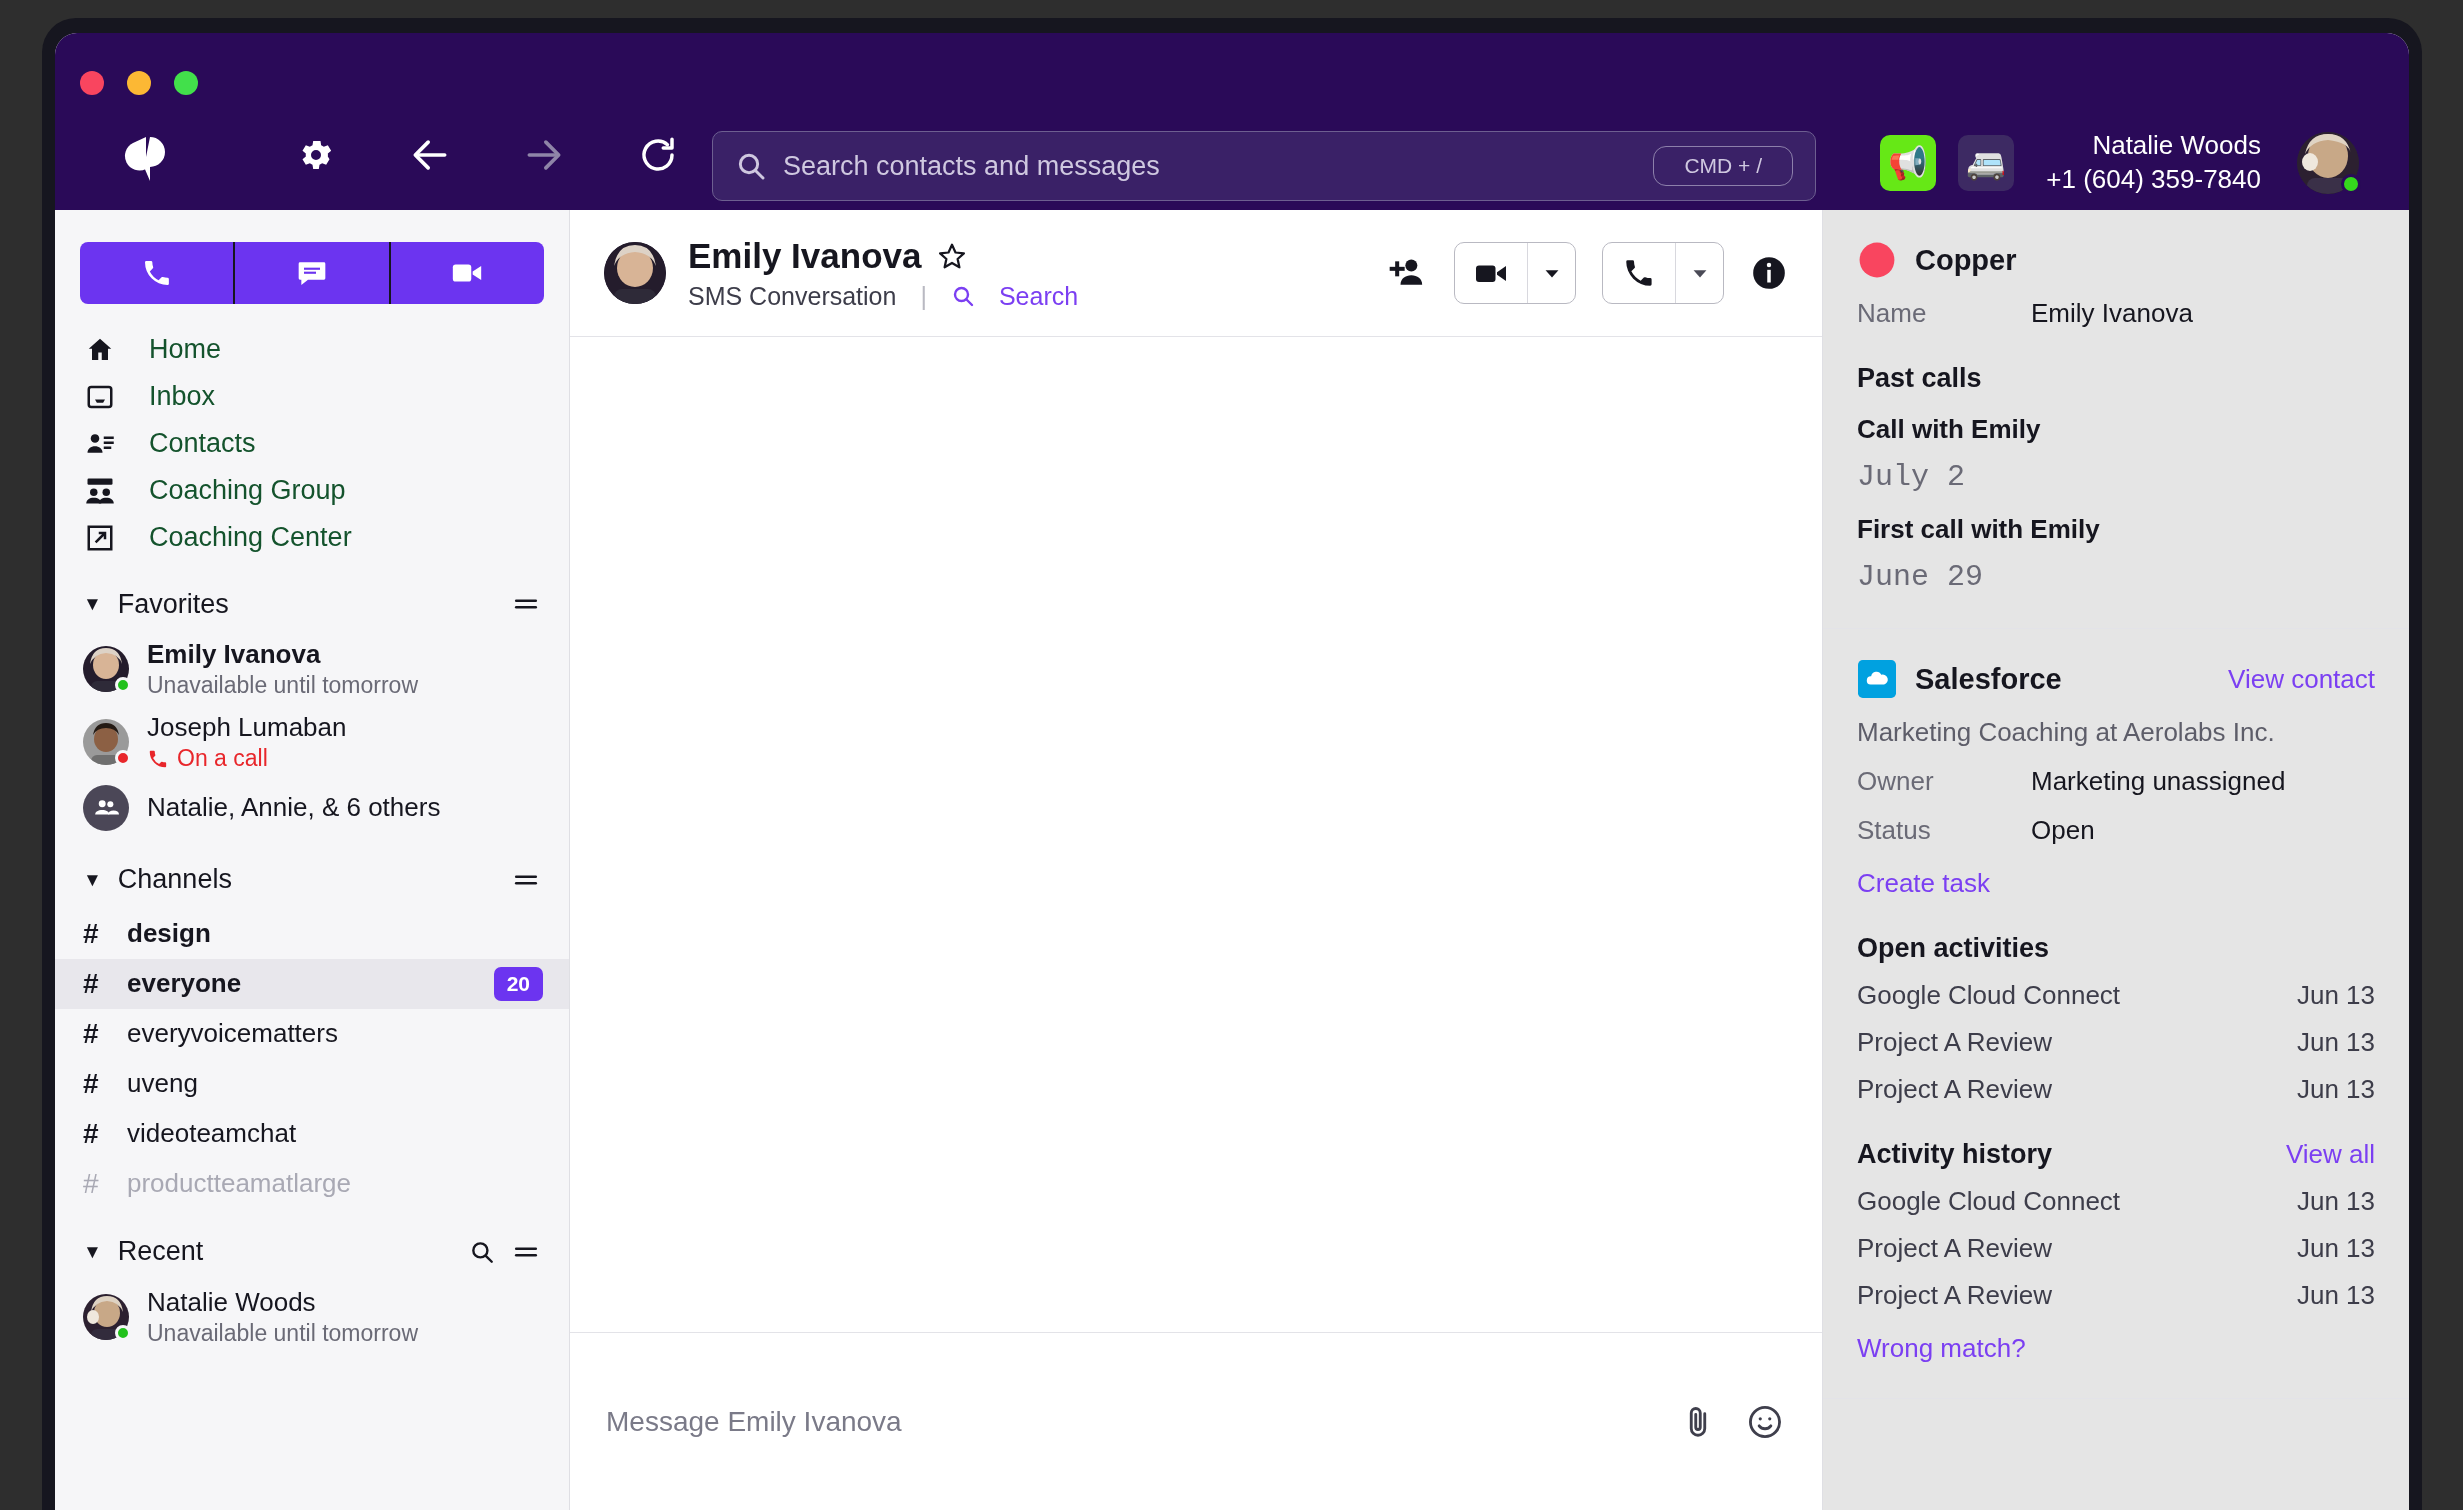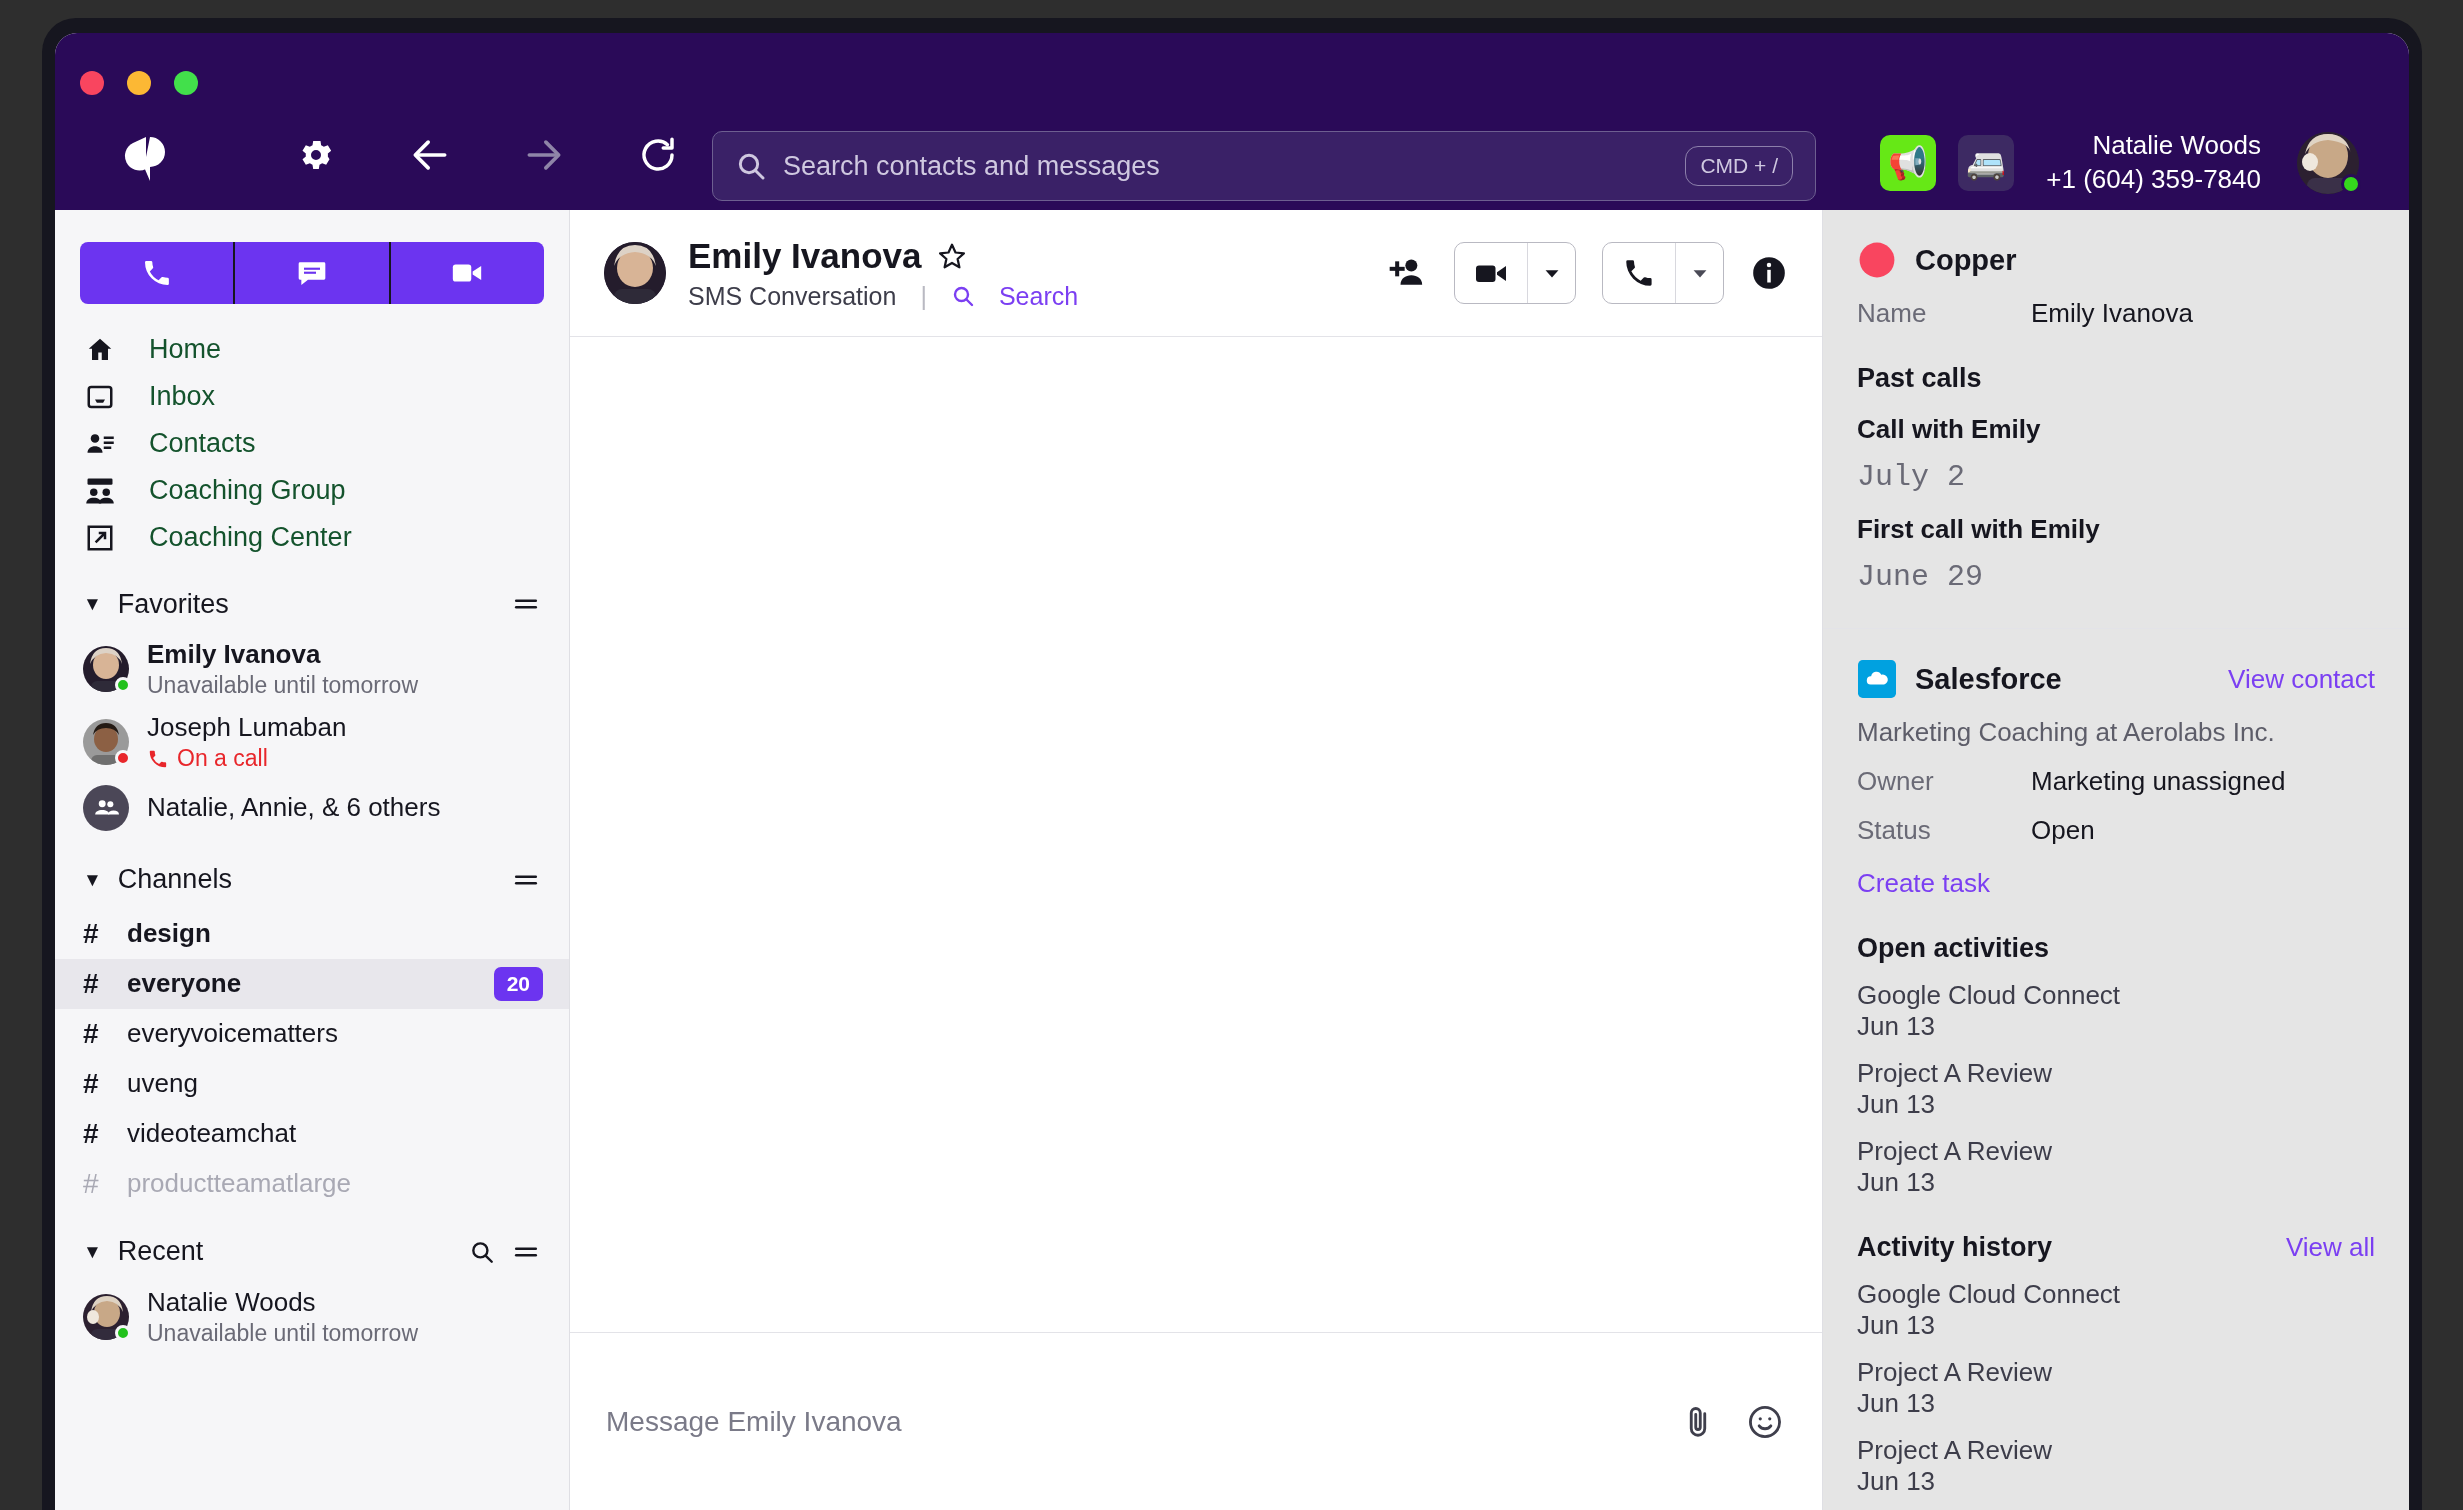--- a/index.html
+++ b/index.html
@@ -68,21 +68,21 @@
     padding: 0 22px;
   }
   .search-icon { flex: 0 0 auto; margin-right: 16px; }
   .search-placeholder {
     color: #cfc8e0; font-size: 27px; flex: 1 1 auto;
     font-family: "Liberation Sans", sans-serif;
   }
   .cmd-badge {
     border: 1px solid #8d80ab; border-radius: 13px;
     color: #cfc8e0; font-size: 21px;
-    padding: 7px 14px;
+    padding: 7px 30px;
   }
 
   .topright {
     position: absolute; right: 50px; top: 96px;
     display: flex; align-items: center; gap: 22px;
   }
   .sq-icon { width: 56px; height: 56px; border-radius: 10px; display: flex; align-items: center; justify-content: center; font-size: 32px; }
   .sq-icon.greenbg { background: #66e816; }
   .sq-icon.purplebg { background: #3d2a63; }
   .user-meta { text-align: right; color: #ffffff; line-height: 1.3; margin-left: 10px; }
@@ -227,21 +227,21 @@
   .kv { display: flex; margin-top: 18px; }
   .kv-key { width: 174px; flex: 0 0 174px; font-size: 26px; color: #6a6a76; }
   .kv-val { font-size: 26px; color: #16161f; }
   .sub-head { font-size: 27px; font-weight: bold; color: #16161f; margin-top: 34px; }
   .sub-head-row { display: flex; align-items: baseline; margin-top: 34px; }
   .sub-head-row .sub-head { margin-top: 0; flex: 1 1 auto; }
   .call-entry { margin-top: 20px; }
   .call-title { font-size: 26px; font-weight: bold; color: #16161f; }
   .call-date { font-size: 30px; color: #6a6a76; margin-top: 15px; font-family: Liberation Mono, monospace; }
   .desc { font-size: 26px; color: #5d5d69; margin-top: 18px; }
-  .act-row { display: flex; align-items: flex-start; margin-top: 16px; flex-direction: column; }
+  .act-row { display: flex; align-items: center; margin-top: 16px; }
   .act-name { flex: 1 1 auto; font-size: 26px; color: #3d3d4a; }
   .act-date { font-size: 26px; color: #3d3d4a; }
   .link-row { margin-top: 22px; font-size: 26px; color: #7b3ff2; cursor: pointer; }
 
   svg { display: block; }
 </style>
 </head>
 <body>
 
 <div class="desktop">

